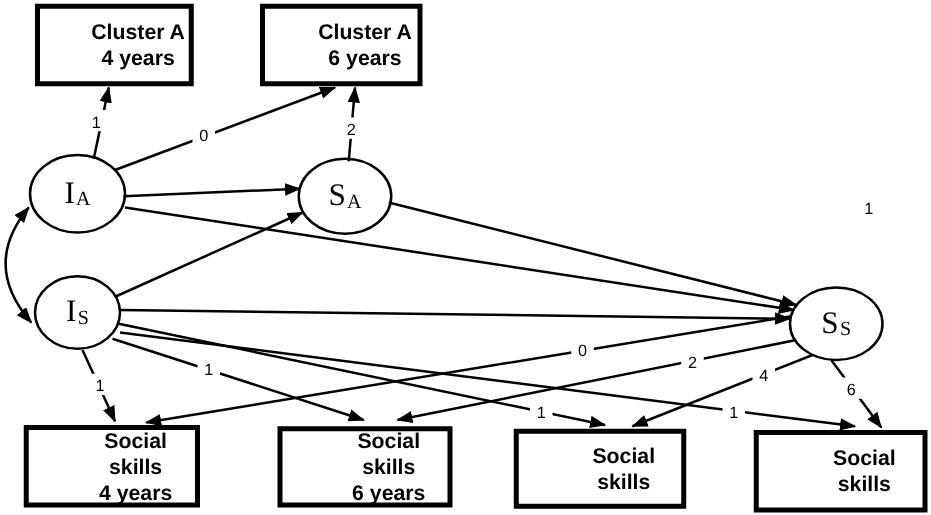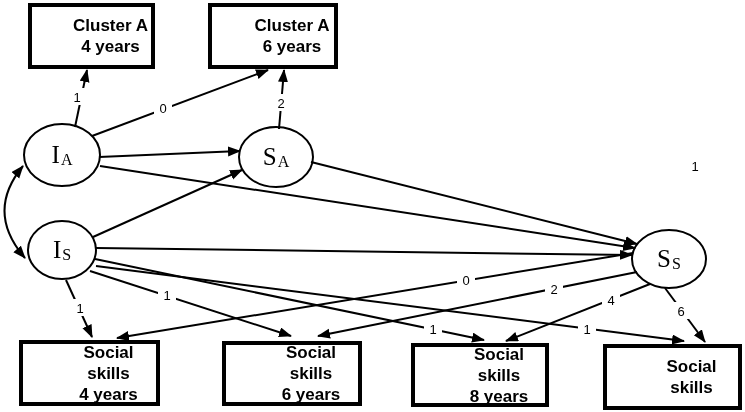--- a/index.html
+++ b/index.html
@@ -140,21 +140,20 @@
   <div class="obox box2">
     <div>Social skills</div>
     <div>4 years</div>
   </div>
   <div class="obox box3">
     <div>Social skills</div>
     <div>6 years</div>
   </div>
   <div class="obox box4">
     <div>Social skills</div>
-    <div>8 years</div>
   </div>
   <div class="obox box5">
     <div>Social skills</div>
   </div>
 
   <div class="ellab ellab0">
     <span>I</span>
       <span class="sub">A</span>
   </div>
   <div class="ellab ellab1">

